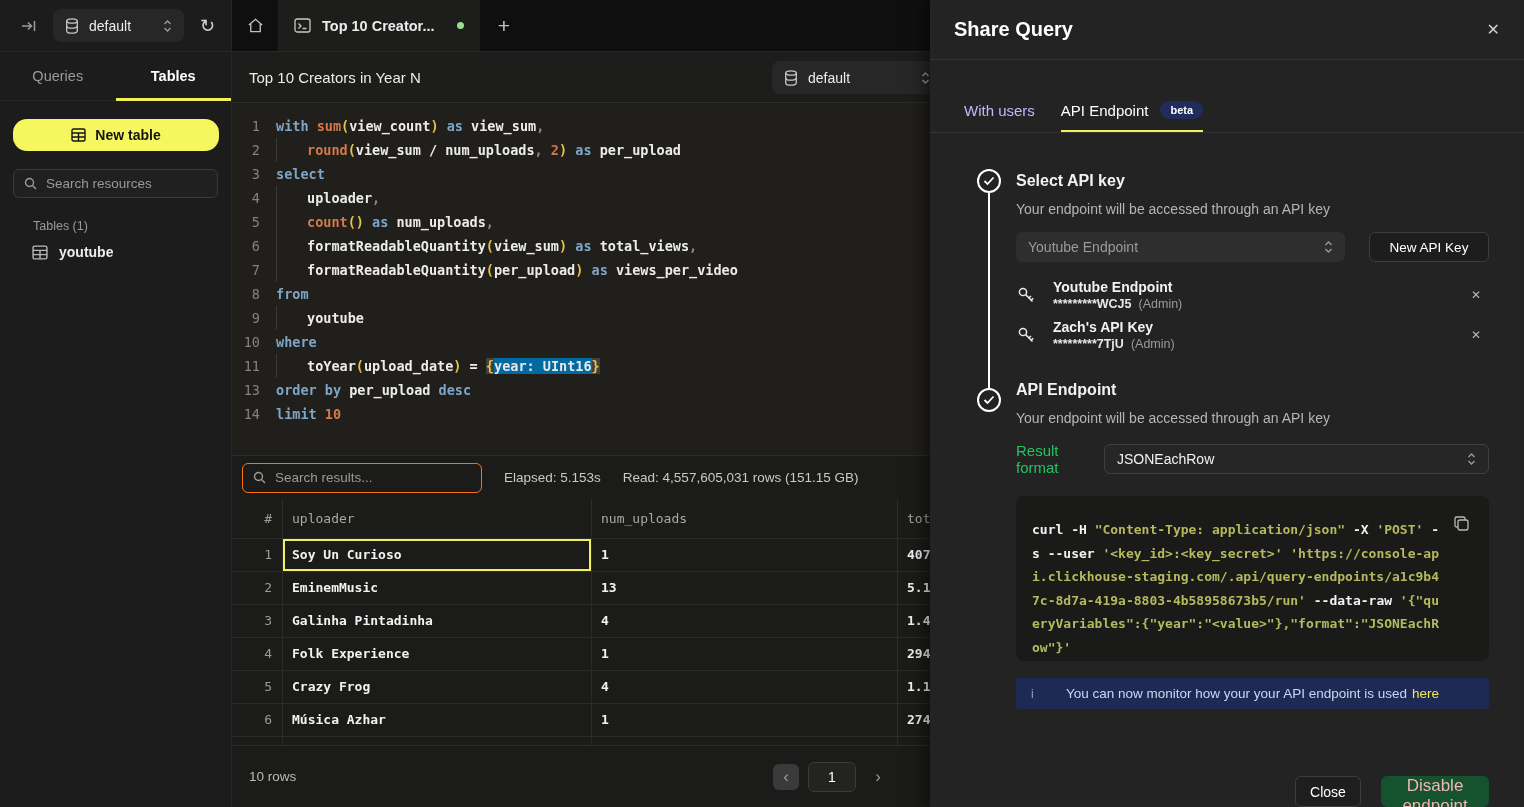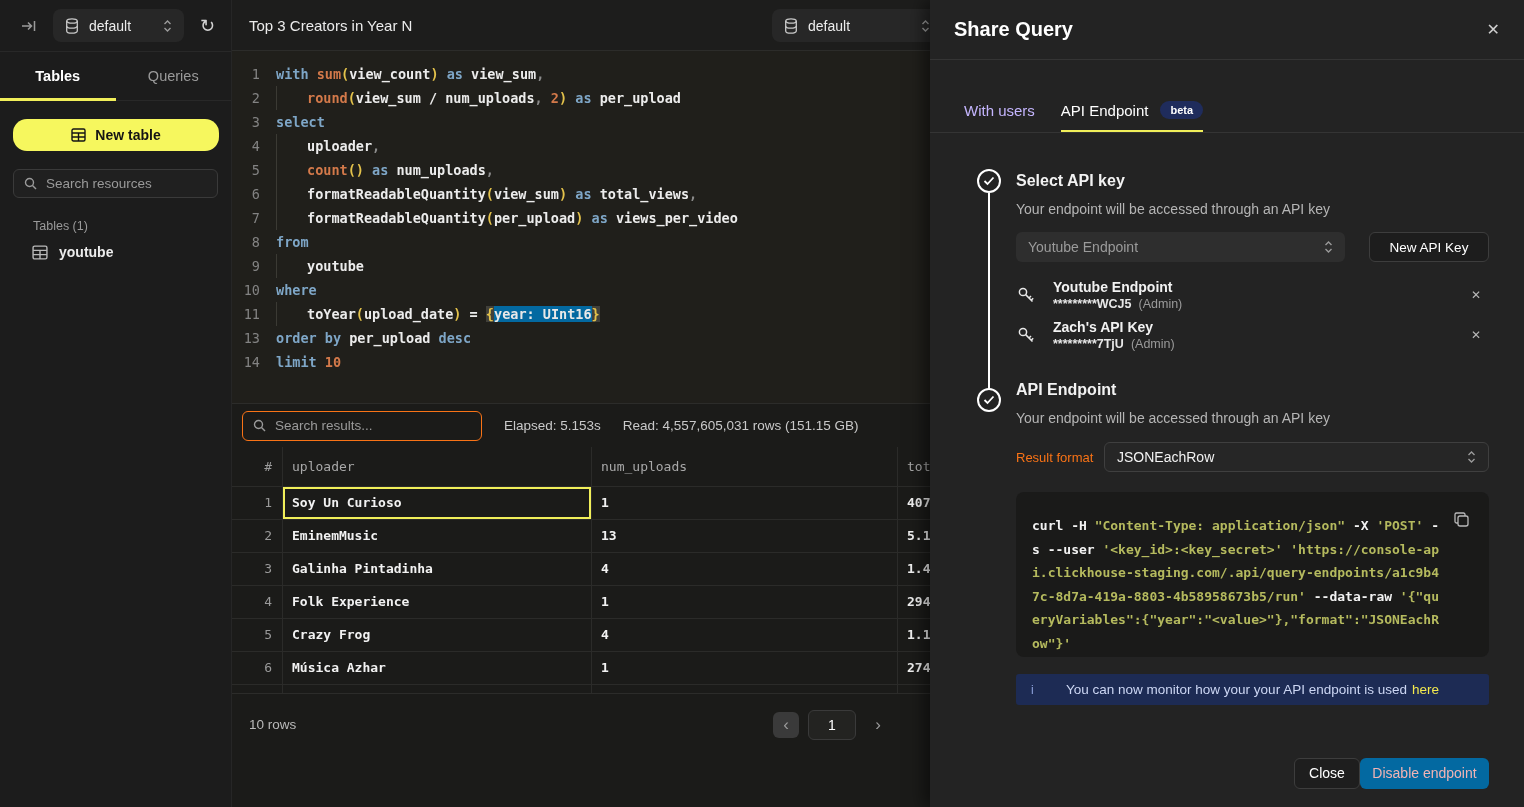--- a/index.html
+++ b/index.html
@@ -91,36 +91,36 @@
   .keys { margin-top:13px; }
   .keyitem { display:flex; align-items:center; min-height:40px; }
   .key-ico { width:22px; margin-right:15px; flex:none; }
   .key-name { font-size:14px; font-weight:700; color:#f2f2f2; line-height:17px; }
   .key-mask { font-size:12.5px; line-height:16px; }
   .key-mask .m { color:#e8e8e8; font-weight:700; }
   .key-mask .r { color:#9a9a9a; margin-left:7px; }
   .key-x { margin-left:auto; margin-right:8px; color:#b9b9b9; font-size:12px; cursor:pointer; }
   .step2 { margin-top:26px; }
   .format-row { display:flex; align-items:center; margin-top:16px; }
-  .format-label { width:88px; flex:none; font-size:13px; color:#f97316; }
+  .format-label { width:88px; flex:none; font-size:15px; color:#22c55e; }
   .format-select { flex:1; height:30px; border:1px solid #3f3f3f; background:#262626; border-radius:6px;
                    display:flex; align-items:center; padding:0 12px; color:#f2f2f2; font-size:14px; cursor:pointer; }
   .codeblock { position:relative; margin-top:20px; height:165px; background:#1a1a19; border-radius:8px;
                padding:22px 46px 0 16px; font-family:"DejaVu Sans Mono", monospace; font-size:13px; line-height:23.5px;
                word-break:break-all; overflow:hidden; }
   .codeblock .cw { color:#f2f2f2; font-weight:700; }
   .codeblock .cg { color:#b5ba5e; font-weight:700; }
   .copy-btn { position:absolute; top:19px; right:19px; cursor:pointer; }
   .banner { margin-top:17px; height:31px; background:#1d2b54; border-radius:3px; position:relative;
             display:flex; align-items:center; justify-content:center; font-size:13.5px; color:#ccd6f3; }
   .banner-i { position:absolute; left:15px; color:#8fa3dd; font-size:12px; }
   .banner-link { color:#f3e94d; margin-left:5px; cursor:pointer; }
-  .panel-footer { position:absolute; left:0; right:0; bottom:0; height:68px; display:flex; align-items:center; justify-content:flex-end; padding:0 35px; }
+  .panel-footer { position:absolute; left:0; right:0; bottom:0; height:68px; display:flex; align-items:flex-end; justify-content:flex-end; gap:20px; padding:0 35px; }
   .close-btn { width:66px; height:31px; background:#1e1e1e; border:1px solid #3d3d3d; border-radius:6px; color:#fff; font-size:14px; cursor:pointer; font-family:inherit; }
-  .danger-btn { width:129px; height:31px; background:#0369a1; border:none; border-radius:6px; color:#f2b4b4; font-size:14px; cursor:pointer; font-family:inherit; }
+  .danger-btn { width:108px; height:31px; background:#14532d; border:none; border-radius:6px; color:#f2b4b4; font-size:17px; cursor:pointer; font-family:inherit; }
 </style>
 </head>
 <body>
 
 <div class="app">
 
   <aside class="sidebar">
     <div class="sb-topbar">
       <span>
         <svg width="18" height="18" viewBox="0 0 18 18" fill="none" stroke="#9a9a9a" stroke-width="1.5">
@@ -139,22 +139,22 @@
         <span>
           <svg width="9" height="14" viewBox="0 0 9 14" fill="none" stroke="#9a9a9a" stroke-width="1.4">
             <path d="M1.5 5L4.5 2l3 3M1.5 9l3 3 3-3"></path>
           </svg>
         </span>
       </div>
       <span class="refresh">↻</span>
     </div>
 
     <div class="sb-tabs">
+      <div class="sb-tab">Queries</div>
       <div class="sb-tab active">Tables</div>
-      <div class="sb-tab">Queries</div>
     </div>
 
     <button class="new-table">
       <span>
         <svg width="15" height="14" viewBox="0 0 15 14" fill="none" stroke="#141414" stroke-width="1.4">
           <rect x="1" y="1" width="13" height="12" rx="1.5"></rect>
           <path d="M1 5h13M1 9h13M7.5 5v8"></path>
         </svg>
       </span>
       <span>New table</span>
@@ -177,23 +177,41 @@
         <svg width="16" height="15" viewBox="0 0 15 14" fill="none" stroke="#b9b9b9" stroke-width="1.3">
           <rect x="1" y="1" width="13" height="12" rx="1.5"></rect>
           <path d="M1 5h13M1 9h13M7.5 5v8"></path>
         </svg>
       </span>
       <span>youtube</span>
     </div>
   </aside>
 
   <main class="main">
+    <div class="tabstrip">
+      <div class="home-btn">
+        <svg width="19" height="19" viewBox="0 0 20 20" fill="none" stroke="#c0c0c0" stroke-width="1.4">
+          <path d="M3 9.5L10 3.5l7 6M5 8.5V16.5h10V8.5"></path>
+        </svg>
+      </div>
+      <div class="qtab">
+        <span>
+          <svg width="17" height="15" viewBox="0 0 17 15" fill="none" stroke="#c9c9c9" stroke-width="1.3">
+            <rect x="1" y="1" width="15" height="13" rx="2"></rect>
+            <path d="M4.5 5.5L7 8l-2.5 2.5M8.5 10.5h4"></path>
+          </svg>
+        </span>
+        <span class="t">Top 10 Creator...</span>
+        <span class="dot" style="background: rgb(149, 222, 140);"></span>
+      </div>
+      <div class="plus-btn">+</div>
+    </div>
 
     <div class="query-header">
-      <span class="query-title">Top 3 Creators in Year N</span>
+      <span class="query-title">Top 10 Creators in Year N</span>
       <div class="mini-db">
         <span>
           <svg width="14" height="16" viewBox="0 0 14 16" fill="none" stroke="#c9c9c9" stroke-width="1.3">
             <ellipse cx="7" cy="3" rx="5.3" ry="2.2"></ellipse>
             <path d="M1.7 3v10c0 1.2 2.4 2.2 5.3 2.2s5.3-1 5.3-2.2V3"></path>
             <path d="M1.7 8c0 1.2 2.4 2.2 5.3 2.2s5.3-1 5.3-2.2"></path>
           </svg>
         </span>
         <span class="lbl">default</span>
         <span>

